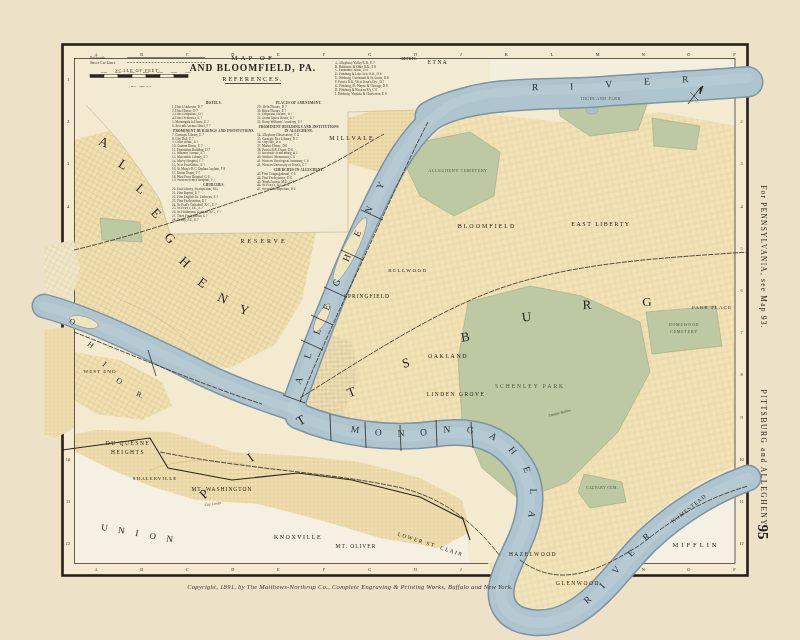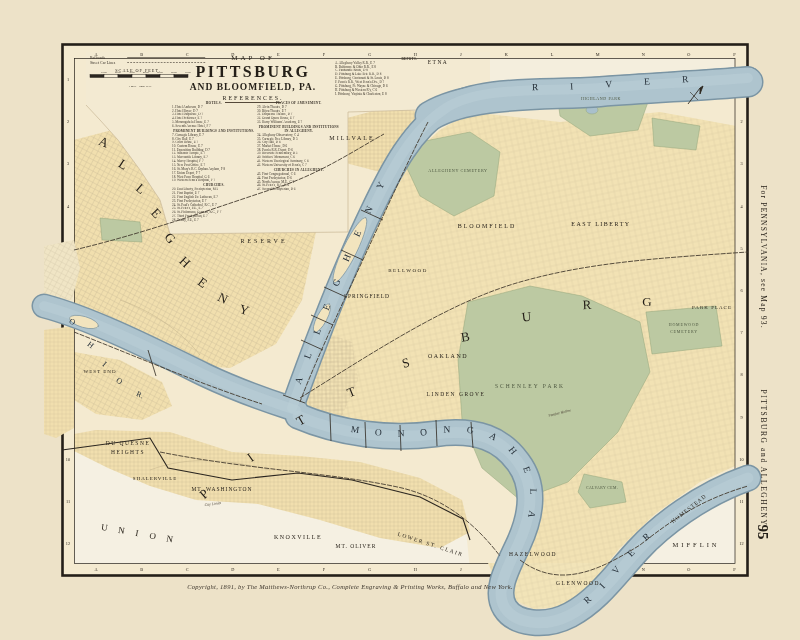--- a/index.html
+++ b/index.html
@@ -307,21 +307,20 @@
         <rect x="160" y="74.5" width="14" height="3" fill="#F6EED8" stroke="#2B2620" stroke-width="0.5"></rect>
         <text x="174" y="73" class="sc">6000</text>
         <rect x="174" y="74.5" width="14" height="3" fill="#2B2620" stroke="#2B2620" stroke-width="0.5"></rect>
         <text x="188" y="73" class="sc">7000</text>
       </g>
 </svg>
 
 <div class="overlay panelbox" style="left:0;top:0;width:800px;height:619px;">
   <div class="title-block">
     <div class="t-line1">MAP OF</div>
-    <div class="t-line2">PITTSBURG</div>
     <div class="t-line3">AND BLOOMFIELD, PA.</div>
     <div class="t-line4">REFERENCES.</div>
     <div class="t-rule"></div>
   </div>
 
   <div class="legend-block">
     <div class="lg-row">
       <span class="lg-label">Railroads</span>
       <span class="lg-line"></span>
     </div>

